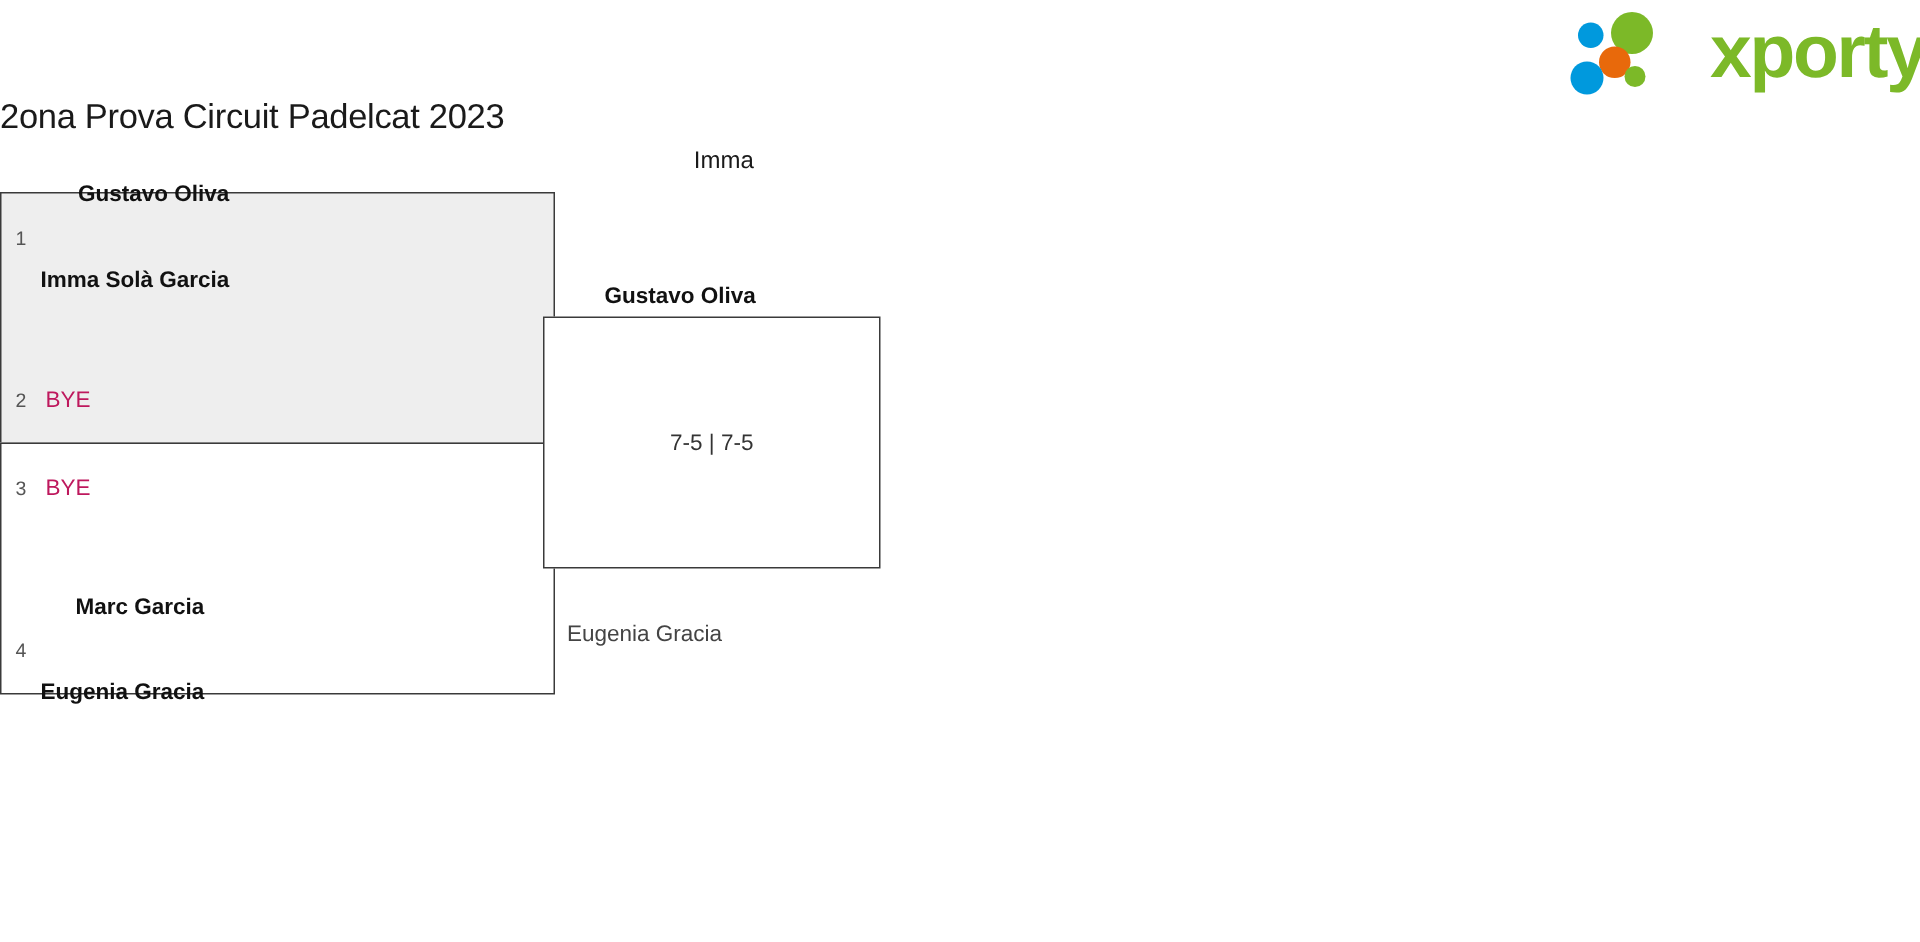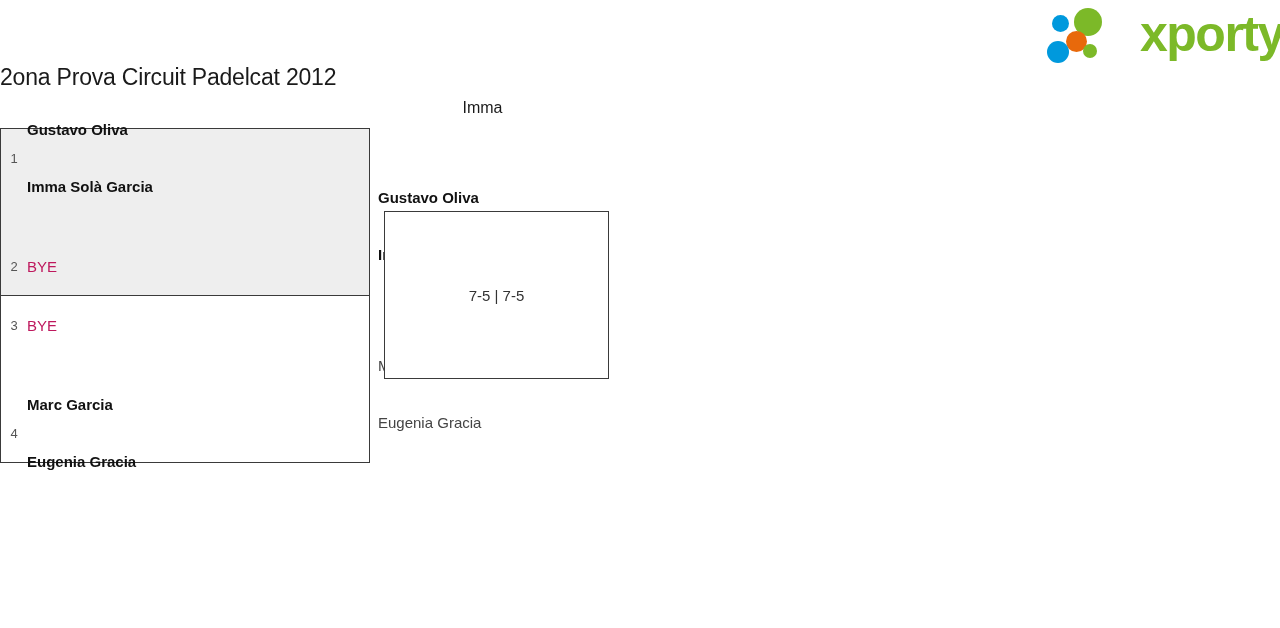--- a/index.html
+++ b/index.html
@@ -140,27 +140,27 @@
     font-size: 15px;
     line-height: 19px;
     color: #111111;
     font-weight: 700;
     white-space: pre;
   }
   .team.bye {
     font-weight: 400;
     color: #be185d;
   }
-  .team-line { display: block; }
+  .team-line { display: block; text-align: right; }
 
   
   #match-box-final {
     position: absolute;
     box-sizing: border-box;
-    left: 384px;
+    left: 362px;
     top: 211px;
     width: 225px;
     height: 168px;
     border: 1px solid #3a3a3a;
     background: #ffffff;
   }
   #final-score {
     position: absolute;
     left: 0;
     top: 0;
@@ -194,21 +194,21 @@
     font-weight: 400;
     color: #444444;
   }
 </style>
 </head>
 <body>
 
 <div id="header">
 
   <div id="tournament-title">
-    <span id="title-line-1">2ona Prova Circuit Padelcat 2012</span>
+    <span id="title-line-1">2ona Prova Circuit Padelcat 2023</span>
     <span id="title-line-2">Cuadro de consolación. 1era Mixta</span>
   </div>
 
   <div id="logo">
     <div id="logo-dots">
       <span class="logo-dot" id="dot-blue-top" style="background: rgb(0, 153, 221);"></span>
       <span class="logo-dot" id="dot-green-big" style="background: rgb(124, 185, 40);"></span>
       <span class="logo-dot" id="dot-orange-mid" style="background: rgb(232, 105, 11);"></span>
       <span class="logo-dot" id="dot-blue-bottom" style="background: rgb(0, 153, 221);"></span>
       <span class="logo-dot" id="dot-green-small" style="background: rgb(124, 185, 40);"></span>

